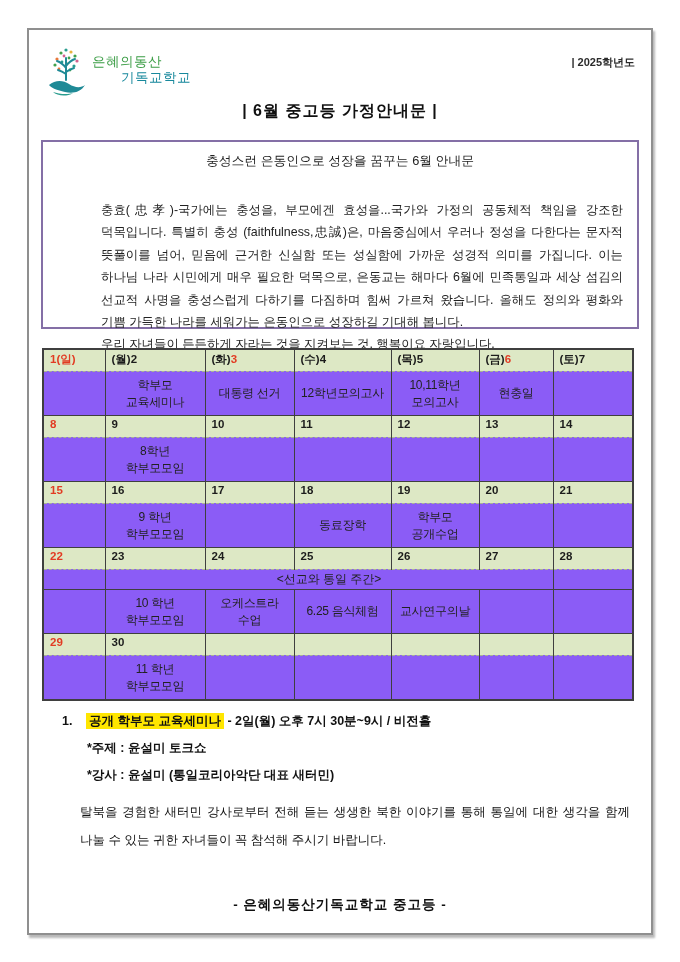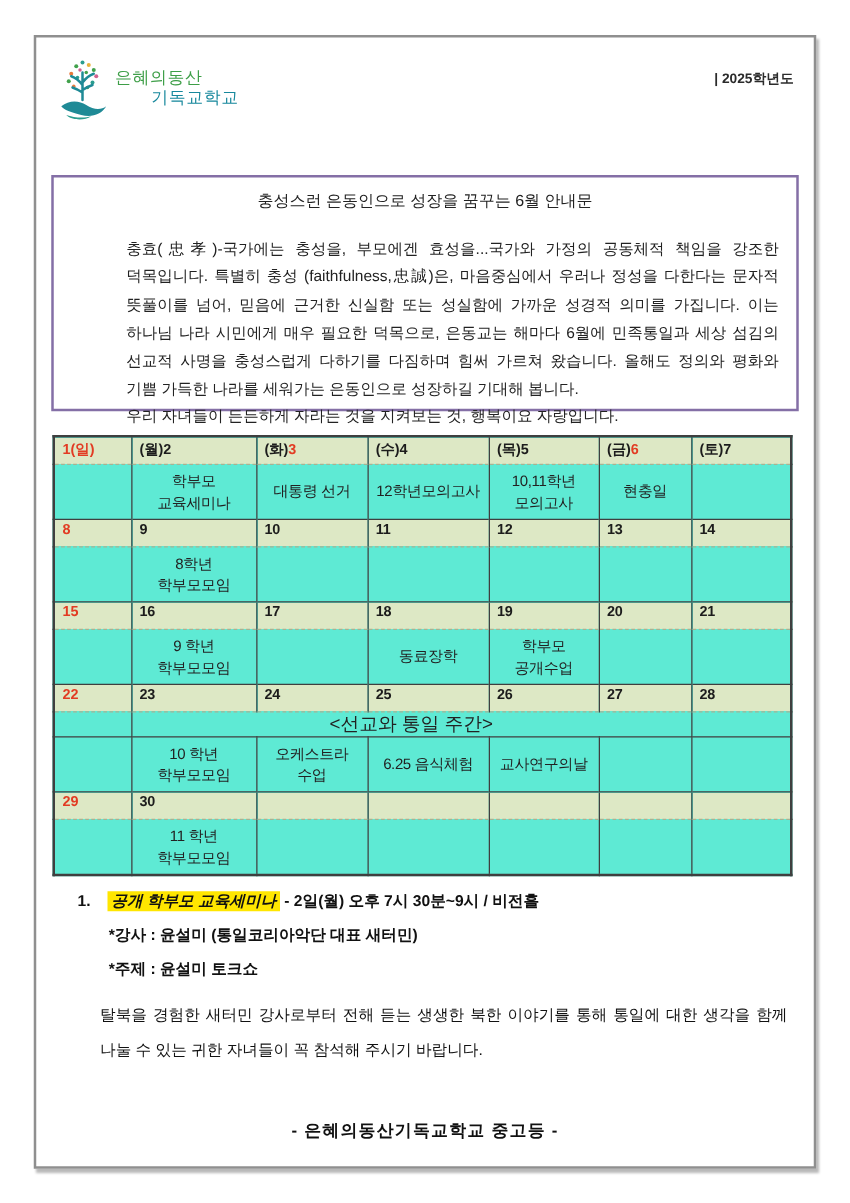--- a/index.html
+++ b/index.html
@@ -16,42 +16,42 @@
   .logo{position:absolute;left:14px;top:14px;display:flex;align-items:center;gap:3px;}
   .logo-text{font-weight:normal;font-size:13.5px;line-height:16px;letter-spacing:.5px;}
   .logo-line1{color:#3d9e47;}
   .logo-line2{color:#17889c;margin-left:29px;}
   .school-year{position:absolute;top:25px;right:16px;font-size:11px;font-weight:bold;color:#2b2b2b;}
   .doc-title{position:absolute;top:71px;left:0;width:100%;text-align:center;
     font-size:16px;font-weight:bold;color:#101010;letter-spacing:1px;}
   
   .notice-box{position:absolute;top:110px;left:12px;width:566px;height:166px;
     border:2px solid #846fa6;padding:11px 14px 8px 14px;}
-  .notice-heading{text-align:center;font-size:12.8px;margin-bottom:18px;color:#222;}
+  .notice-heading{text-align:center;font-size:12.8px;margin-bottom:29px;color:#222;}
   .notice-body{font-size:12.4px;line-height:22.4px;text-align:justify;
     white-space:pre-line;word-break:keep-all;color:#222;margin-left:44px;}
   .notice-sign{text-align:right;font-size:12.4px;margin-top:2px;white-space:pre;color:#222;}
   
   table.calendar{position:absolute;top:318px;left:13px;border-collapse:collapse;
-    table-layout:fixed;border:2px solid #3f3f3f;background:#5eead4;}
+    table-layout:fixed;border:2px solid #3f3f3f;background:#8b5cf6;}
   table.calendar td{border-left:1.5px solid #3f3f3f;border-right:1.5px solid #3f3f3f;
     padding:0;overflow:hidden;}
   tr.dr td{height:19px;background:#dde8c5;border-top:1.5px solid #3f3f3f;
     border-bottom:1px dashed #a8b293;font-size:11.5px;font-weight:bold;
     text-align:left;vertical-align:top;padding:2px 0 0 6px;color:#1c1c1c;}
   tr.er td{height:43px;font-size:12px;text-align:center;vertical-align:middle;
     line-height:17px;white-space:pre-line;color:#222;letter-spacing:-.3px;}
-  tr.mr td{height:19px;font-size:15px;text-align:center;vertical-align:middle;
+  tr.mr td{height:19px;font-size:12px;text-align:center;vertical-align:middle;
     border-bottom:1.5px solid #3f3f3f;color:#222;}
   .red{color:#e23b23;}
   
   .notes{position:absolute;left:33px;top:683px;width:568px;font-size:12.5px;color:#111;}
   .note-line1{font-weight:bold;}
   .note-no{display:inline-block;width:24px;}
-  .highlight{background:#ffe600;padding:1px 3px;font-style:italic;}
+  .highlight{background:#ffe600;padding:1px 3px;}
   .note-sub{font-weight:bold;margin-left:25px;margin-top:10px;}
   .note-desc{margin-left:18px;margin-top:14px;width:550px;line-height:28px;
     text-align:justify;word-break:keep-all;}
   
   .footer{position:absolute;top:866px;left:0;width:100%;text-align:center;
     font-weight:bold;font-size:13.5px;letter-spacing:1px;color:#101010;}
 </style>
 </head>
 <body>
 
@@ -77,20 +77,21 @@
       <path d="M6 41 C12 36 20 36 26 40 C32 44 38 44 42 41 C38 48 30 50 22 48 C14 46 8 44 6 41 Z" fill="#1f8a96"></path>
       <path d="M10 48 C16 50 24 51 30 49 C24 53 14 52 10 48 Z" fill="#2b9d8f"></path>
     </svg>
     <div class="logo-text">
       <div class="logo-line1">은혜의동산</div>
       <div class="logo-line2">기독교학교</div>
     </div>
   </div>
 
   <div class="school-year">| 2025학년도</div>
+  <div class="doc-title">| 6월 중고등 가정안내문 |</div>
 
   <div class="notice-box">
     <div class="notice-heading">충성스런 은동인으로 성장을 꿈꾸는 6월 안내문</div>
     <div class="notice-body">충효(忠孝)-국가에는 충성을, 부모에겐 효성을...국가와 가정의 공동체적 책임을 강조한 덕목입니다. 특별히 충성 (faithfulness,忠誠)은, 마음중심에서 우러나 정성을 다한다는 문자적 뜻풀이를 넘어, 믿음에 근거한 신실함 또는 성실함에 가까운 성경적 의미를 가집니다. 이는 하나님 나라 시민에게 매우 필요한 덕목으로, 은동교는 해마다 6월에 민족통일과 세상 섬김의 선교적 사명을 충성스럽게 다하기를 다짐하며 힘써 가르쳐 왔습니다. 올해도 정의와 평화와 기쁨 가득한 나라를 세워가는 은동인으로 성장하길 기대해 봅니다.
 우리 자녀들이 든든하게 자라는 것을 지켜보는 것, 행복이요 자랑입니다.</div>
     <div class="notice-sign">-      은혜의동산기독교학교장</div>
   </div>
 
   <table class="calendar">
     <colgroup>
@@ -211,20 +212,20 @@
         <td></td>
         <td></td>
       </tr>
     </tbody>
   </table>
 
   <div class="notes">
     <div class="note-line1">
       <span class="note-no">1.</span><span class="highlight">공개 학부모 교육세미나</span><span> - 2일(월) 오후 7시 30분~9시 / 비전홀</span>
     </div>
+    <div class="note-sub">*주제 : 윤설미 토크쇼</div>
     <div class="note-sub">*강사 : 윤설미 (통일코리아악단 대표 새터민)</div>
-    <div class="note-sub">*주제 : 윤설미 토크쇼</div>
     <div class="note-desc">탈북을 경험한 새터민 강사로부터 전해 듣는 생생한 북한 이야기를 통해 통일에 대한 생각을 함께 나눌 수 있는 귀한 자녀들이 꼭 참석해 주시기 바랍니다.</div>
   </div>
 
   <div class="footer">- 은혜의동산기독교학교 중고등 -</div>
 
 </div>
 
 </body></html>

